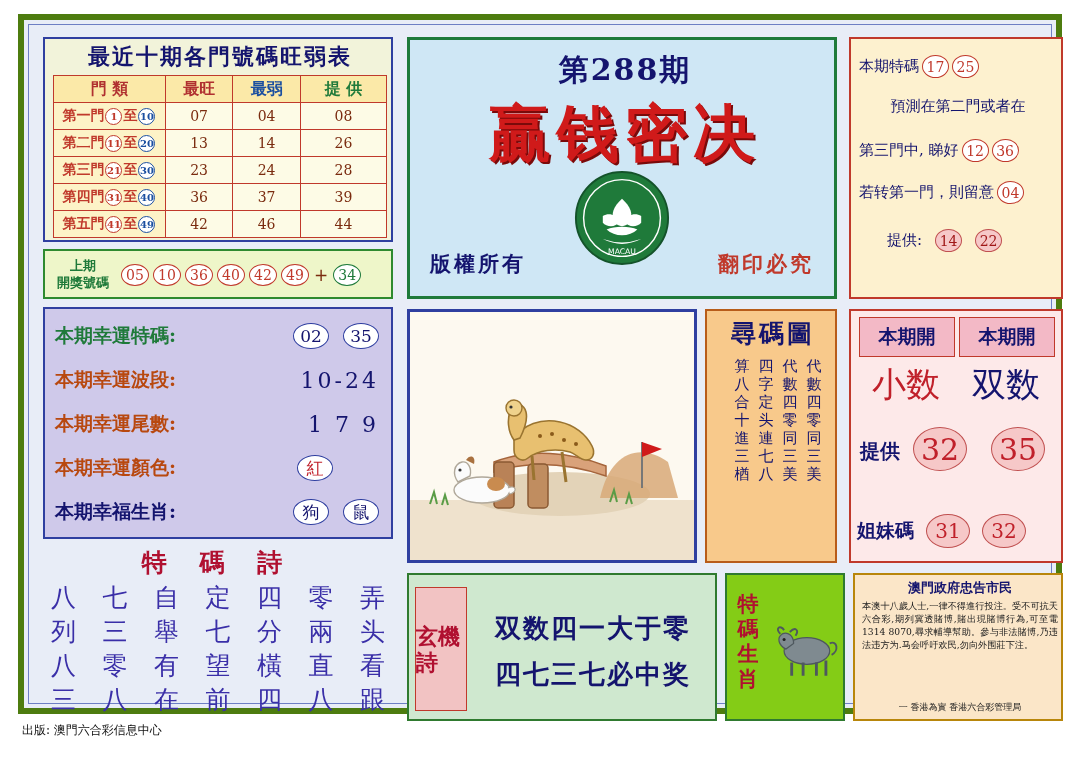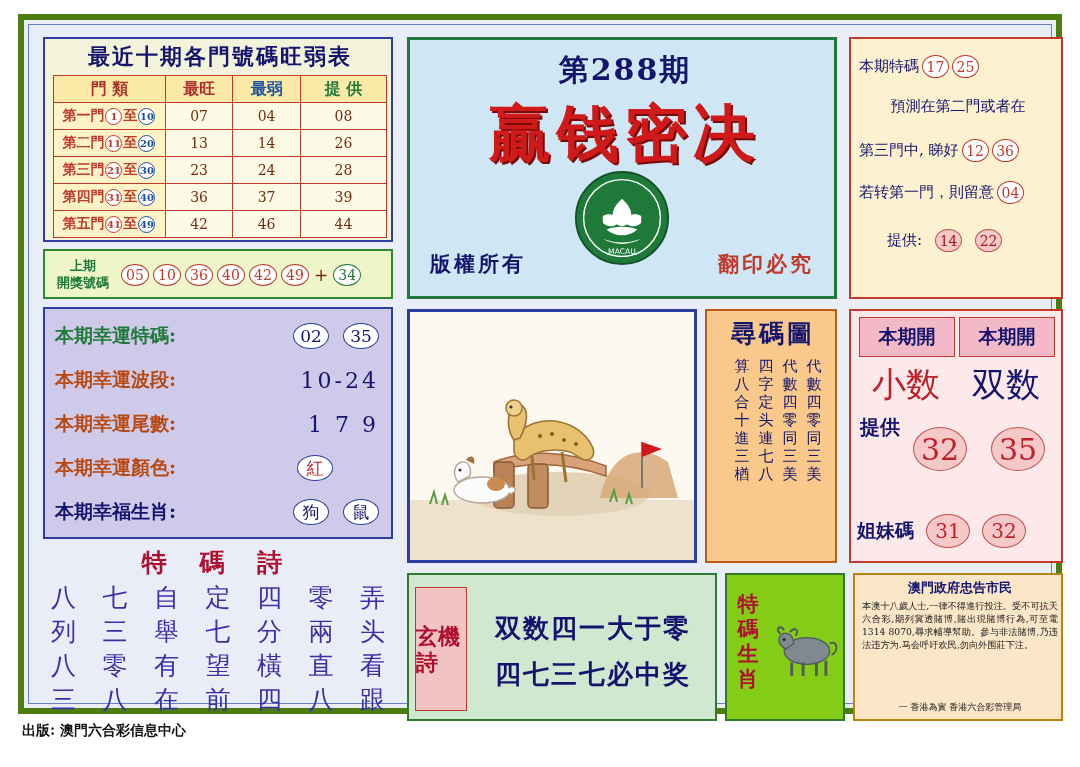--- a/index.html
+++ b/index.html
@@ -123,21 +123,21 @@
   }
   .rball.pink{background:#f6c8c8;border-color:#c05050;color:#a01818;}
 
   
   #rightmid{left:820px;top:284px;width:214px;height:254px;background:#fde9e9;border:2px solid #c0392b;}
   .rm-hdr{position:absolute;top:6px;width:94px;height:38px;background:#f3b9c6;border:1.5px solid #c0392b;
     display:flex;align-items:center;justify-content:center;color:#14146e;font-size:19px;font-weight:bold;
     font-family:"DejaVu Serif","Liberation Serif",serif;}
   .rm-big{position:absolute;top:50px;width:94px;height:48px;display:flex;align-items:center;justify-content:center;
     font-size:34px;font-weight:normal;font-family:"DejaVu Serif","Liberation Serif",serif;}
-  .rm-sub{position:absolute;left:6px;top:104px;width:46px;height:72px;display:flex;align-items:center;justify-content:flex-start;
+  .rm-sub{position:absolute;left:6px;top:104px;width:46px;height:72px;display:flex;align-items:center;justify-content:center;
     color:#14146e;font-size:20px;font-weight:bold;font-family:"DejaVu Serif","Liberation Serif",serif;
     flex-direction:column;line-height:24px;}
   .bigball{
     display:inline-flex;align-items:center;justify-content:center;width:54px;height:44px;border-radius:50%;
     background:#f6c8c8;border:1.5px solid #c05050;color:#c0202a;font-size:30px;
     font-family:"DejaVu Serif","Liberation Serif",serif;
   }
   .sis-row{position:absolute;left:6px;bottom:10px;width:200px;height:40px;display:flex;align-items:center;gap:12px;}
   .sis-lbl{color:#14146e;font-size:19px;font-weight:bold;font-family:"DejaVu Serif","Liberation Serif",serif;}
   .sisball{
@@ -162,21 +162,21 @@
   
   #notice{left:824px;top:548px;width:210px;height:148px;background:#fbe6c8;border:2px solid #b8860b;}
   #notice .nt{position:absolute;left:0;top:4px;width:210px;text-align:center;color:#14146e;font-size:13px;font-weight:bold;
     font-family:"DejaVu Serif","Liberation Serif",serif;}
   #notice .nb{position:absolute;left:7px;top:24px;width:196px;color:#202020;font-size:9.2px;line-height:13px;
     font-family:"DejaVu Serif","Liberation Serif",serif;text-align:justify;}
   #notice .nf{position:absolute;left:0;bottom:5px;width:210px;text-align:center;color:#202020;font-size:9px;
     font-family:"DejaVu Serif","Liberation Serif",serif;}
 
   
-  #footer{left:22px;top:722px;color:#111;font-size:14px;font-family:"DejaVu Serif","Liberation Serif",serif;font-weight:bold;}
+  #footer{left:22px;top:722px;color:#111;font-size:12px;font-family:"DejaVu Serif","Liberation Serif",serif;}
 </style>
 </head>
 <body>
 
 <div class="page">
 <div class="inner">
 
   <div class="abs" id="tbl-wrap">
     <div class="abs" id="tbl-title">最近十期各門號碼旺弱表</div>
     <table class="grid">

